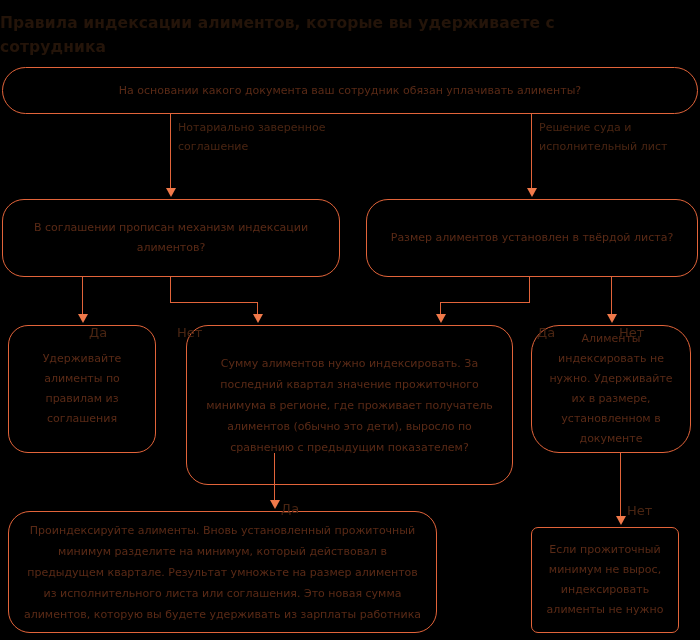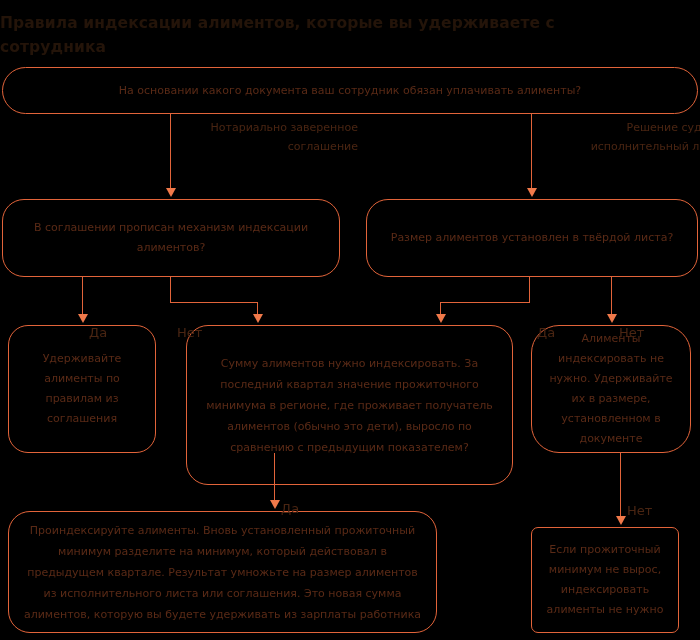--- a/index.html
+++ b/index.html
@@ -92,21 +92,20 @@
   }
 
   
   .elabel {
     position: absolute;
     color: #4a2512;
     font-family: "DejaVu Sans", sans-serif;
     font-size: 11px;
     line-height: 19px;
     white-space: nowrap;
-    text-align: right;
   }
   .elabel.two { white-space: normal; width: 180px; }
   .elabel.yn { font-size: 13px; margin-top: 46px; }
 </style>
 </head>
 <body>
 
 <div id="title">Правила индексации алиментов, которые вы удерживаете с сотрудника</div>
 
 <div id="flow">

